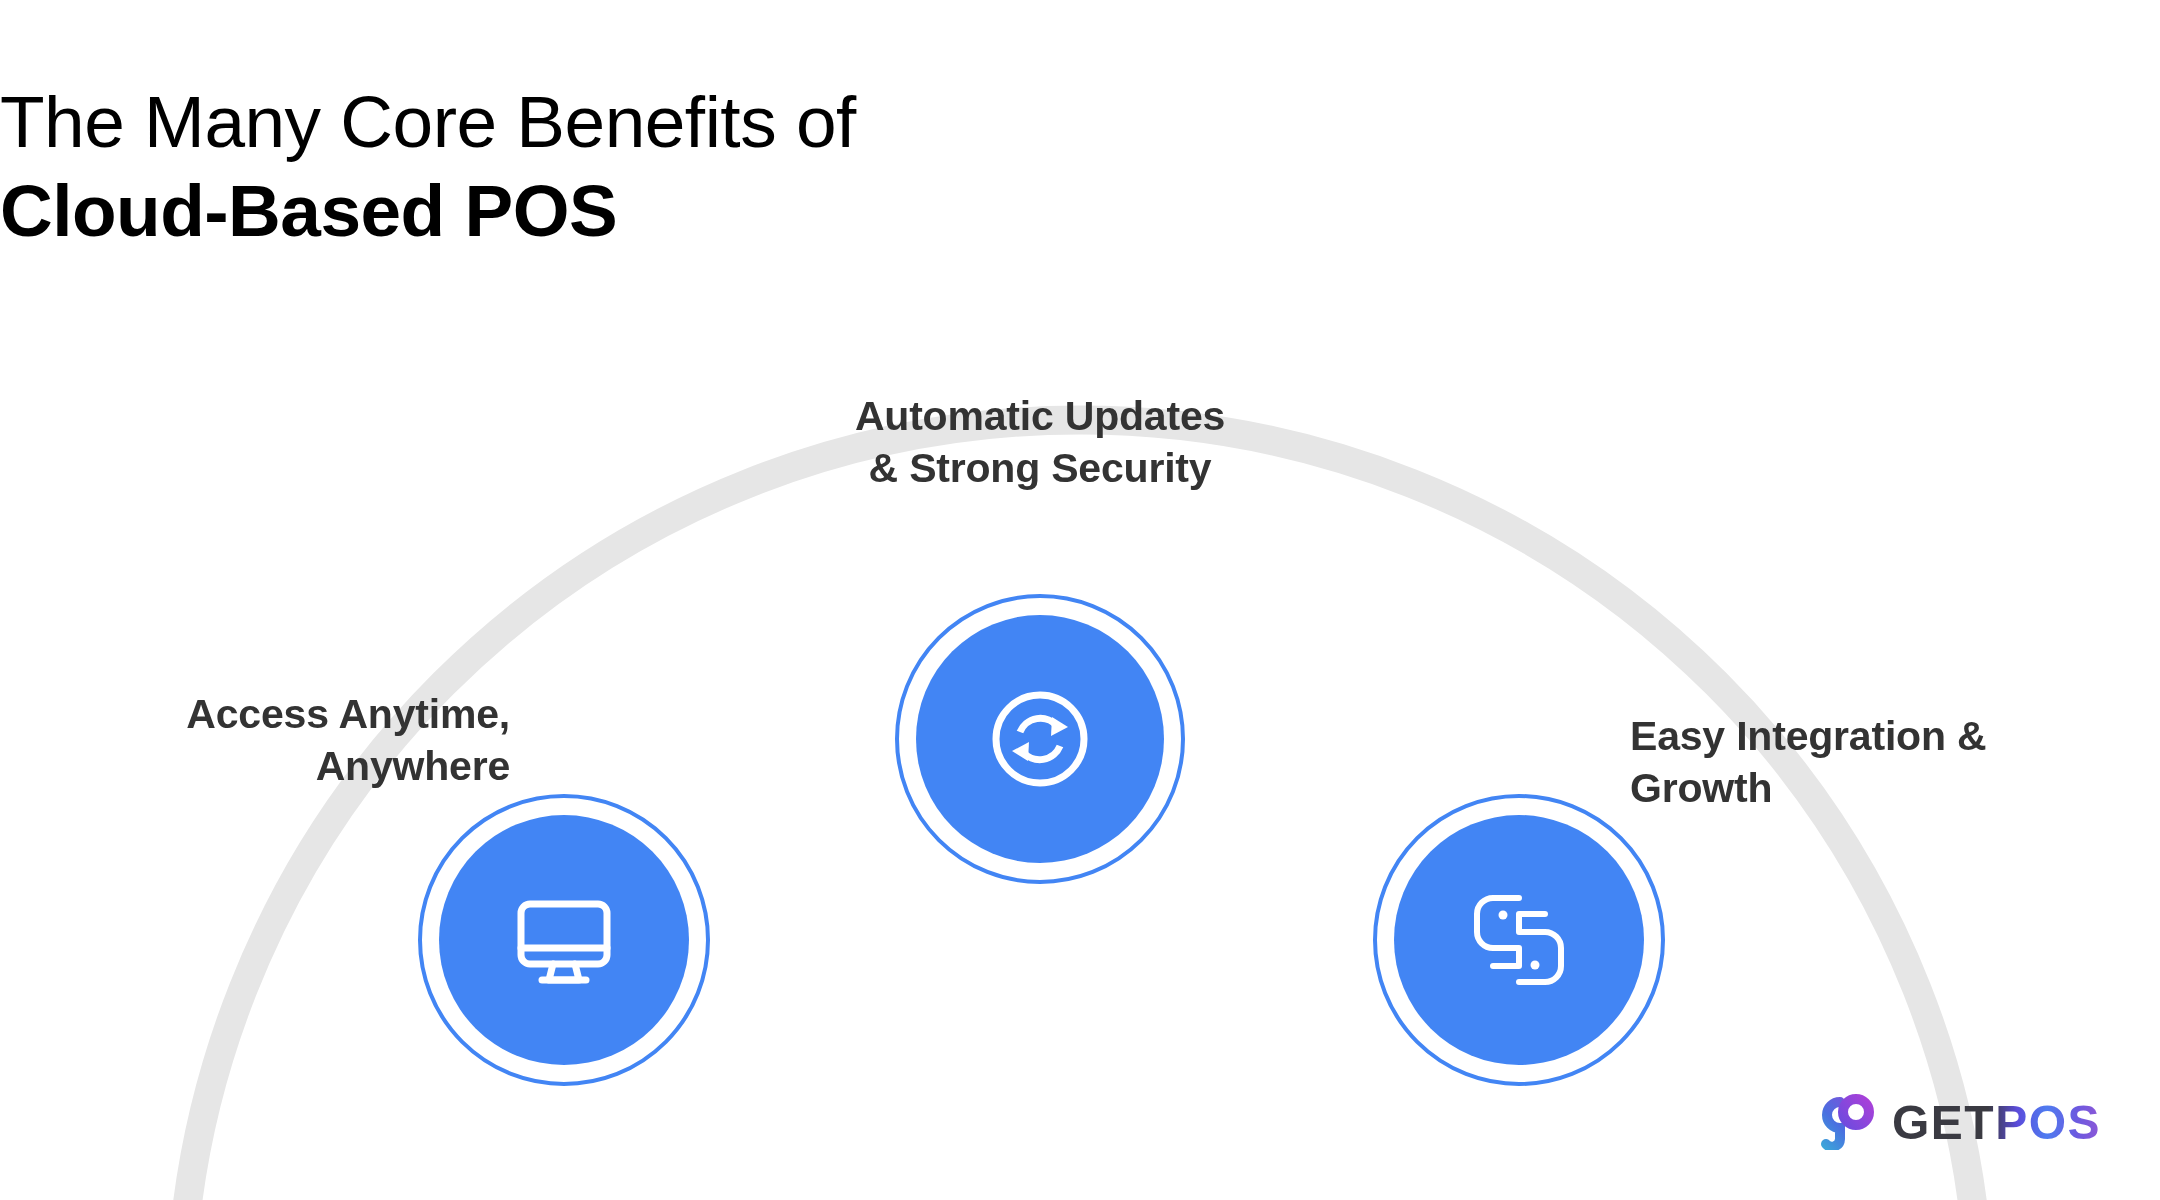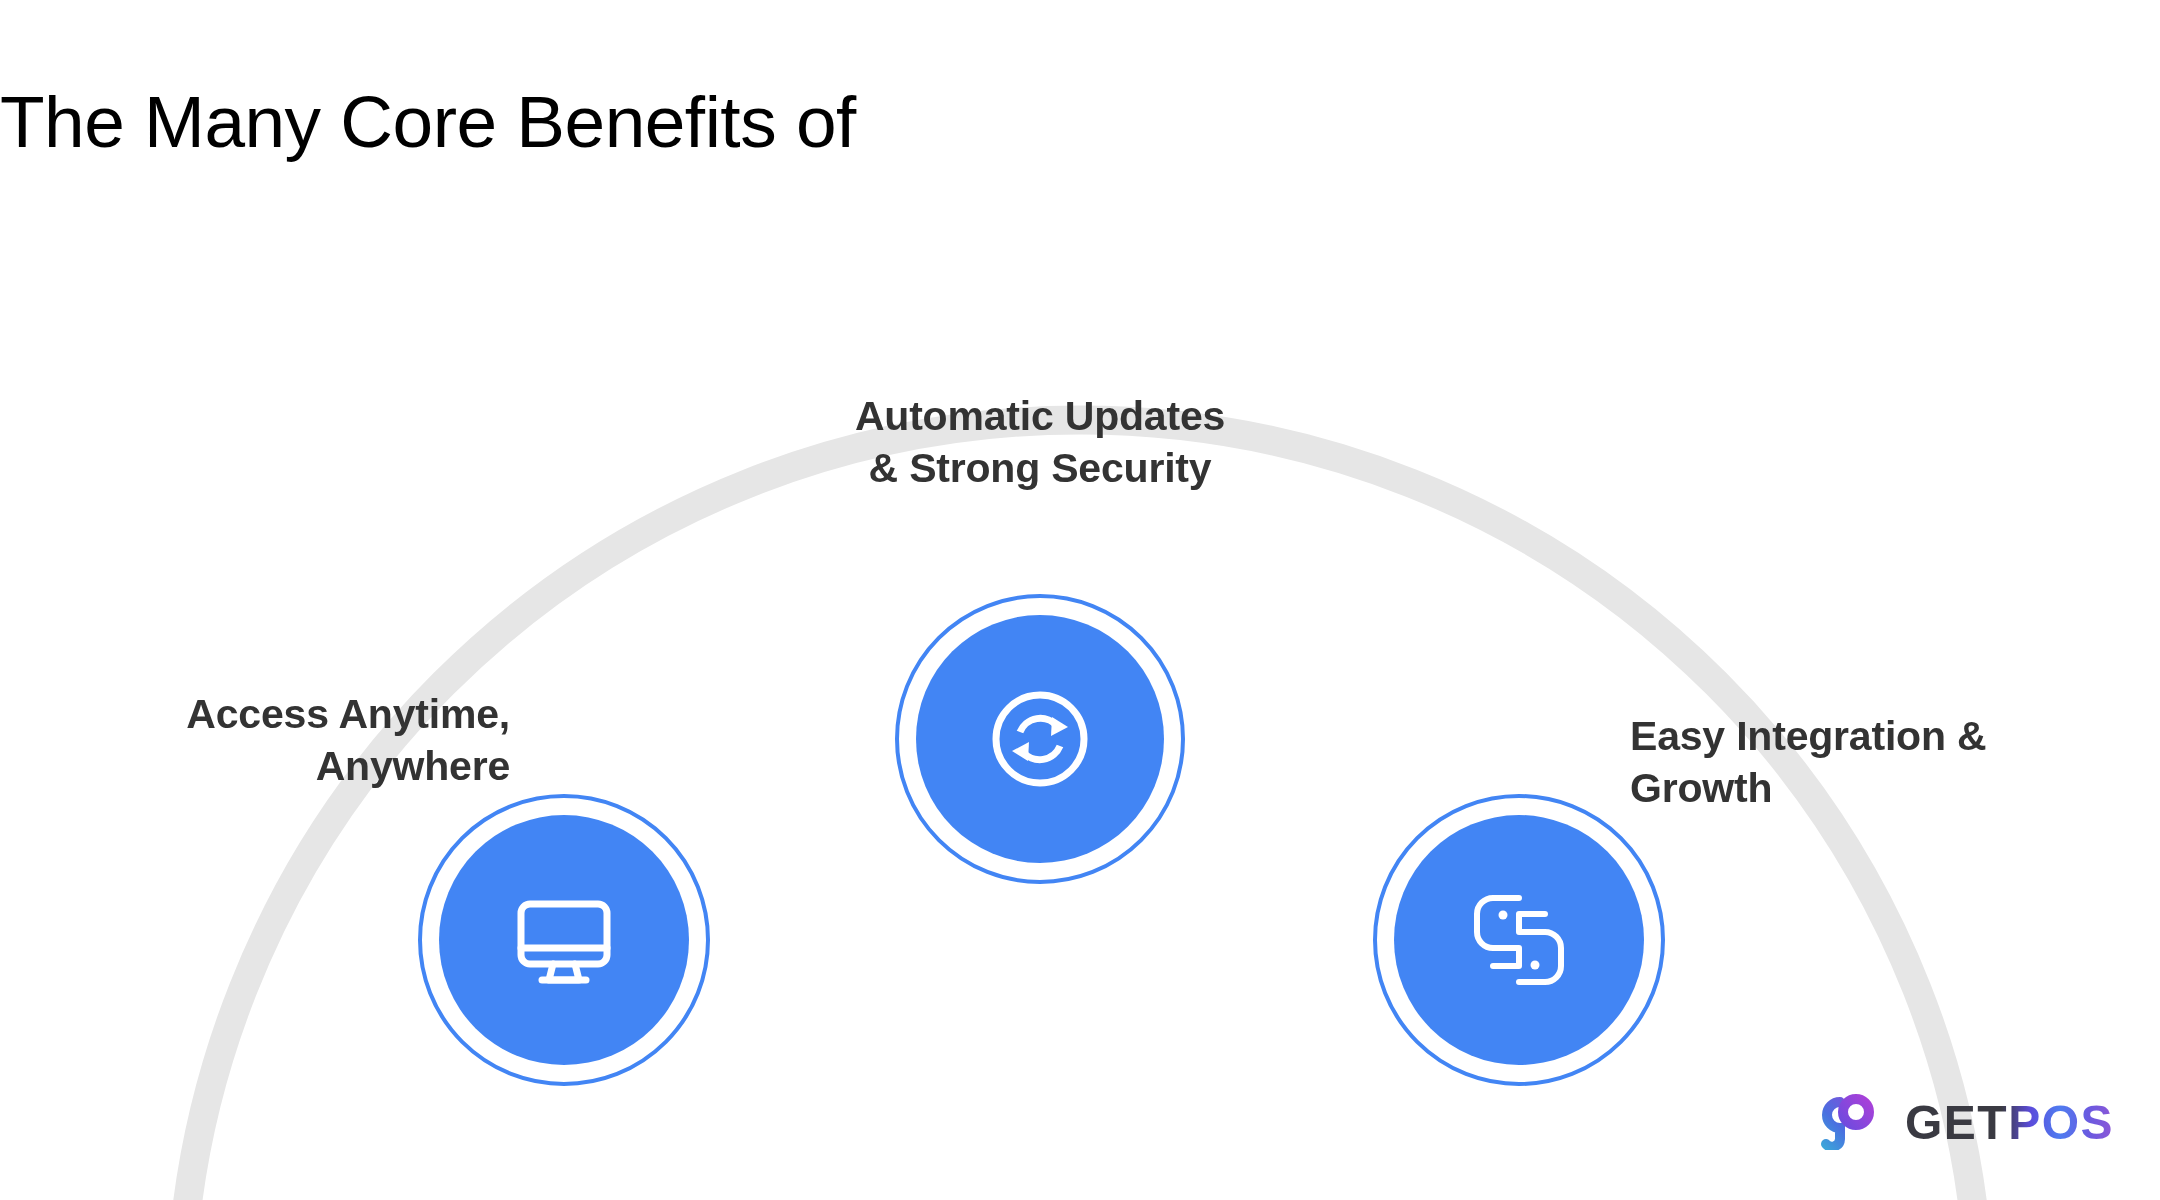--- a/index.html
+++ b/index.html
@@ -118,21 +118,21 @@
     margin-top: 38px;
   }
 
   
   .logo {
     position: absolute;
     left: 1810px;
     top: 1092px;
     display: flex;
     align-items: center;
-    gap: 29px;
+    gap: 16px;
   }
   .logo-mark { display: block; }
   .logo-word {
     font-size: 48px;
     font-weight: 700;
     letter-spacing: 1.5px;
     line-height: 1;
     background: linear-gradient(90deg,
         #3a3a42 0%, #3a3a42 46%,
         #5b4cdb 60%, #4f7cf0 74%,
@@ -143,20 +143,21 @@
     -webkit-text-fill-color: transparent;
   }
 </style>
 </head>
 <body>
 
 <div id="stage">
 
   <div class="title-block">
     <span class="title-line-1">The Many Core Benefits of</span>
+    <span class="title-line-2">Cloud-Based POS</span>
   </div>
 
   <svg class="arc-svg" viewBox="0 0 2160 1200" aria-hidden="true">
     <path d="M 180 1320 A 880 880 0 0 1 1980 1320" fill="none" stroke="#E6E6E6" stroke-width="29" stroke-linecap="butt"></path>
   </svg>
 
   <div class="node" id="node-left" style="left:418px; top:794px; width:292px; height:292px;">
     <div class="node-ring"></div>
     <div class="node-disc">
       <span>

